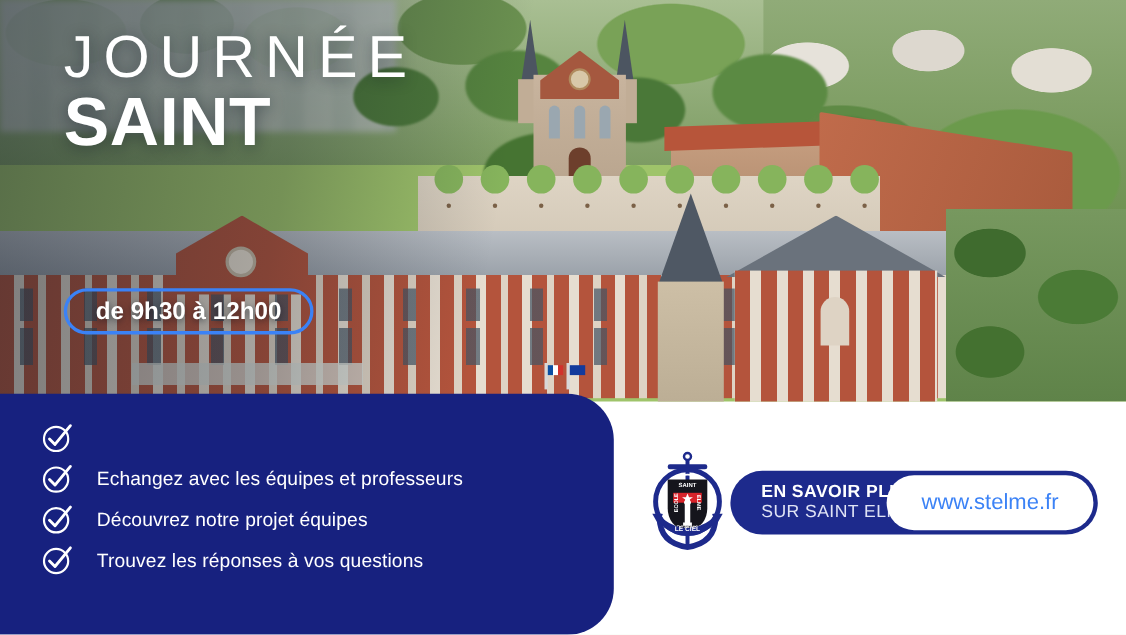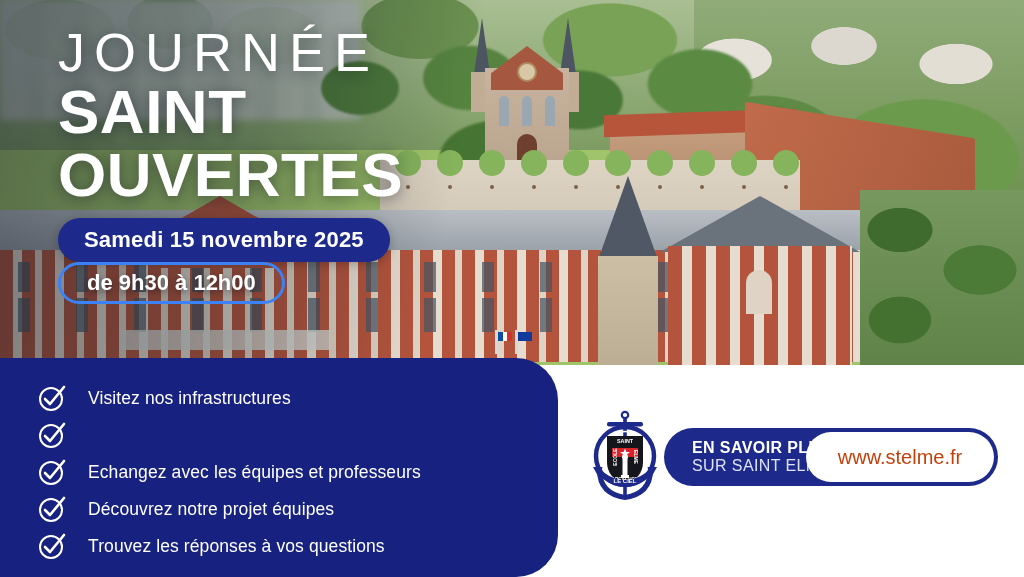--- a/index.html
+++ b/index.html
@@ -162,21 +162,21 @@
   .crest { position:absolute; left:585px; top:410px; width:80px; height:96px; }
 
   .cta { position:absolute; left:664px; top:428px; width:334px; height:58px;
       background:#1d2a8c; border-radius:29px; display:flex; align-items:center; }
   .cta-text { margin-left:28px; line-height:1.12; }
   .cta-l1 { color:#fff; font-size:16px; font-weight:bold; letter-spacing:.4px; }
   .cta-l2 { color:#dfe3f5; font-size:16px; font-weight:normal; letter-spacing:.4px; }
   .cta-arrow { margin-left:16px; color:#fff; font-size:26px; font-weight:bold; line-height:1; }
   .url-pill { position:absolute; right:4px; top:4px; width:188px; height:50px;
       background:#fff; border-radius:25px; display:flex; align-items:center;
-      justify-content:center; color:#c2410c; font-size:20px; }
+      justify-content:center; color:#3b82f6; font-size:20px; }
 </style>
 </head>
 <body>
 
 <div class="poster">
 
   <div class="photo">
     <div class="sky"></div>
     <div class="canopy-far"></div>
     <div class="urban-blur"></div>
@@ -240,37 +240,26 @@
       <b style="left:20px"></b>
         <i style="left:23px;background:#123a9c"></i>
     </div>
 
     <div class="photo-shade"></div>
   </div>
 
   <div class="headline">
     <div class="h-thin">JOURNÉE</div>
     <div class="h-bold">SAINT</div>
-    <div class="h-bold">OUVERTES</div>
-  </div>
-
-  <div class="badge-date">Samedi 15 novembre 2025</div>
+  </div>
+
   <div class="badge-time">de 9h30 à 12h00</div>
 
   <div class="panel">
 
-    <div class="chk-row">
-      <span class="chk-icon">
-        <svg width="30" height="30" viewBox="0 0 30 30">
-          <circle cx="13" cy="16" r="11" fill="none" stroke="#fff" stroke-width="2"></circle>
-          <path d="M7 16 L12 21 L26 4" fill="none" stroke="#fff" stroke-width="2.6" stroke-linecap="round" stroke-linejoin="round"></path>
-        </svg>
-      </span>
-      <span class="chk-label">Visitez nos infrastructures</span>
-    </div>
 
     <div class="chk-row">
       <span class="chk-icon">
         <svg width="30" height="30" viewBox="0 0 30 30">
           <circle cx="13" cy="16" r="11" fill="none" stroke="#fff" stroke-width="2"></circle>
           <path d="M7 16 L12 21 L26 4" fill="none" stroke="#fff" stroke-width="2.6" stroke-linecap="round" stroke-linejoin="round"></path>
         </svg>
       </span>
     </div>
 

